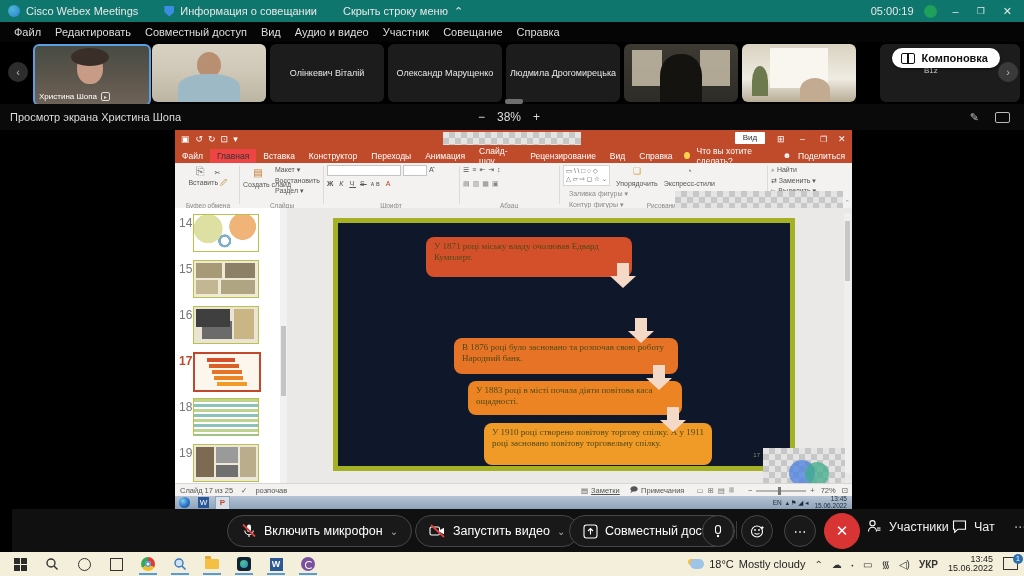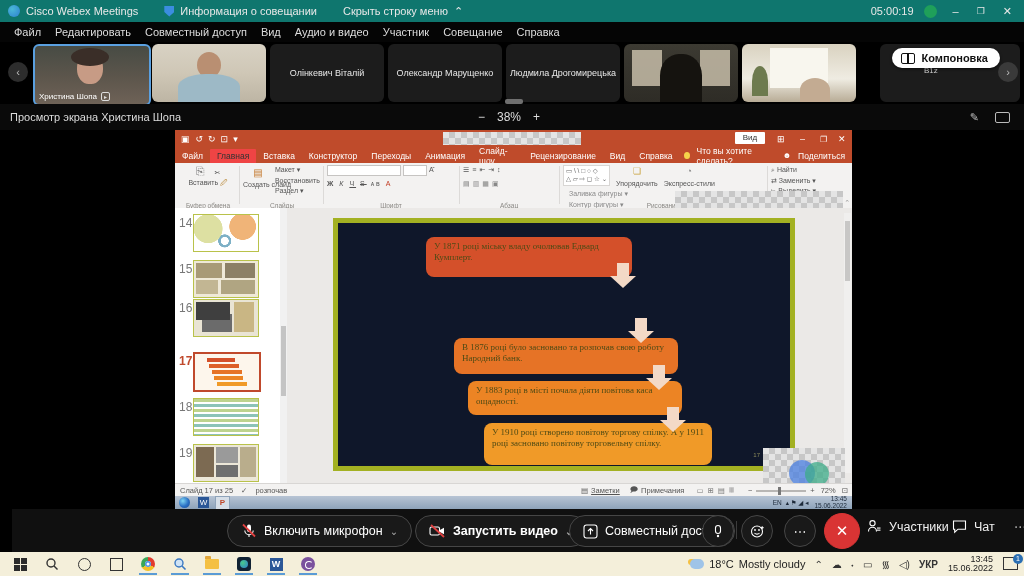--- a/index.html
+++ b/index.html
@@ -301,21 +301,21 @@
         radial-gradient(circle at 48% 72%, transparent 0 9%, #7db0c6 10% 15%, transparent 16%),#fff;"></div>
     </div>
     <div class="thumbitem" style="top:52px;">
       <span class="thumbnum">15</span>
       <div class="thumbbox" style="background:
         linear-gradient(#a89a77,#a89a77) 2px 2px/26px 15px no-repeat,
         linear-gradient(#8c8066,#8c8066) 31px 2px/30px 15px no-repeat,
         linear-gradient(#c2b693,#c2b693) 2px 19px/22px 14px no-repeat,
         linear-gradient(#b0a582,#b0a582) 27px 19px/34px 14px no-repeat,#efe9d8;"></div>
     </div>
-    <div class="thumbitem" style="top:91px;padding-left:18px;">
+    <div class="thumbitem" style="top:98px;padding-left:18px;">
       <span class="thumbnum">16</span>
       <div class="thumbbox" style="background:
         linear-gradient(#3f3f3f,#3f3f3f) 2px 2px/34px 18px no-repeat,
         linear-gradient(#6b6b6b,#6b6b6b) 8px 14px/30px 18px no-repeat,
         linear-gradient(#c9b684,#c9b684) 40px 2px/20px 30px no-repeat,#e9e4d4;"></div>
     </div>
     <div class="thumbitem" style="top:144px;">
       <span class="thumbnum" style="color:#c0492c;font-weight:bold;">17</span>
       <div class="thumbbox sel" style="background:
         linear-gradient(#d4502a,#d4502a) 12px 4px/28px 4px no-repeat,
@@ -412,21 +412,21 @@
   <div class="pill" style="left:215px;">
     <svg width="16" height="16" viewBox="0 0 16 16">
         <rect x="6" y="1.5" width="4" height="7.5" rx="2" fill="#fff"></rect>
         <path d="M3.8 7.5a4.2 4.2 0 0 0 8.4 0" stroke="#fff" stroke-width="1.1" fill="none"></path>
         <line x1="8" y1="11.8" x2="8" y2="14" stroke="#fff" stroke-width="1.1"></line>
         <line x1="2" y1="1.5" x2="14" y2="13.5" stroke="#e04040" stroke-width="1.8"></line>
       </svg>
     <span>Включить микрофон</span>
     <span style="color:#aaa;font-size:10px;">⌄</span>
   </div>
-  <div class="pill" style="left:403px;font-weight:bold;">
+  <div class="pill" style="left:403px;">
     <svg width="17" height="16" viewBox="0 0 17 16">
         <rect x="1" y="4" width="9.5" height="8" rx="1.5" fill="none" stroke="#fff" stroke-width="1.1"></rect>
         <path d="M10.5 7.2 15 4.8v6.4l-4.5-2.4z" fill="#fff"></path>
         <line x1="2" y1="2" x2="15" y2="14" stroke="#e04040" stroke-width="1.8"></line>
       </svg>
     <span>Запустить видео</span>
     <span style="color:#aaa;font-size:10px;">⌄</span>
   </div>
   <div class="pill" style="left:557px;">
     <svg width="15" height="15" viewBox="0 0 15 15">

